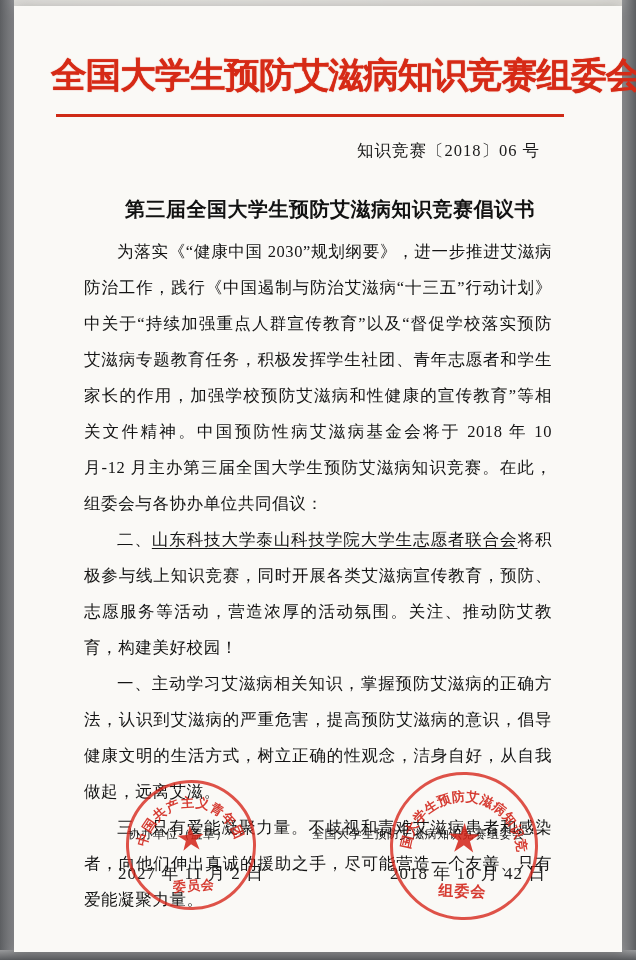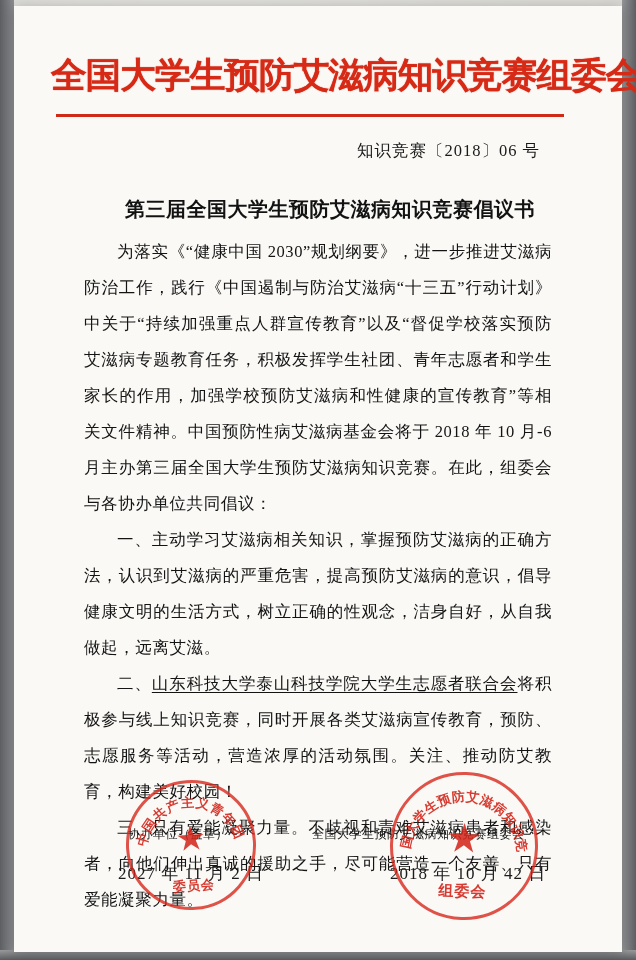--- a/index.html
+++ b/index.html
@@ -230,23 +230,23 @@
   <div class="header">
     <div class="header-title">全国大学生预防艾滋病知识竞赛组委会文件</div>
     <div class="header-rule"></div>
   </div>
 
   <div class="doc-number">知识竞赛〔2018〕06 号</div>
 
   <div class="doc-title">第三届全国大学生预防艾滋病知识竞赛倡议书</div>
 
   <div class="body-text">
-    <p class="para">为落实《“健康中国 2030”规划纲要》，进一步推进艾滋病防治工作，践行《中国遏制与防治艾滋病“十三五”行动计划》中关于“持续加强重点人群宣传教育”以及“督促学校落实预防艾滋病专题教育任务，积极发挥学生社团、青年志愿者和学生家长的作用，加强学校预防艾滋病和性健康的宣传教育”等相关文件精神。中国预防性病艾滋病基金会将于 2018 年 10 月-6 月主办第三届全国大学生预防艾滋病知识竞赛。在此，组委会与各协办单位共同倡议：</p>
+    <p class="para">为落实《“健康中国 2030”规划纲要》，进一步推进艾滋病防治工作，践行《中国遏制与防治艾滋病“十三五”行动计划》中关于“持续加强重点人群宣传教育”以及“督促学校落实预防艾滋病专题教育任务，积极发挥学生社团、青年志愿者和学生家长的作用，加强学校预防艾滋病和性健康的宣传教育”等相关文件精神。中国预防性病艾滋病基金会将于 2018 年 10 月-12 月主办第三届全国大学生预防艾滋病知识竞赛。在此，组委会与各协办单位共同倡议：</p>
+    <p class="para"><span>二、</span><span class="u-underline">山东科技大学泰山科技学院大学生志愿者联合会</span><span>将积极参与线上知识竞赛，同时开展各类艾滋病宣传教育，预防、志愿服务等活动，营造浓厚的活动氛围。关注、推动防艾教育，构建美好校园！</span></p>
     <p class="para">一、主动学习艾滋病相关知识，掌握预防艾滋病的正确方法，认识到艾滋病的严重危害，提高预防艾滋病的意识，倡导健康文明的生活方式，树立正确的性观念，洁身自好，从自我做起，远离艾滋。</p>
-    <p class="para"><span>二、</span><span class="u-underline">山东科技大学泰山科技学院大学生志愿者联合会</span><span>将积极参与线上知识竞赛，同时开展各类艾滋病宣传教育，预防、志愿服务等活动，营造浓厚的活动氛围。关注、推动防艾教育，构建美好校园！</span></p>
     <p class="para">三、只有爱能凝聚力量。不歧视和责难艾滋病患者和感染者，向他们伸出真诚的援助之手，尽可能营造一个友善、只有爱能凝聚力量。</p>
   </div>
 
   <div class="sig sig-left">协办单位（盖章）</div>
   <div class="sig sig-right">全国大学生预防艾滋病知识竞赛组委会</div>
   <div class="date date-left">2027 年 11 月 2 日</div>
   <div class="date date-right">2018 年 10 月 42 日</div>
 
   <div class="seal seal-left">
     <div class="arc-text">

